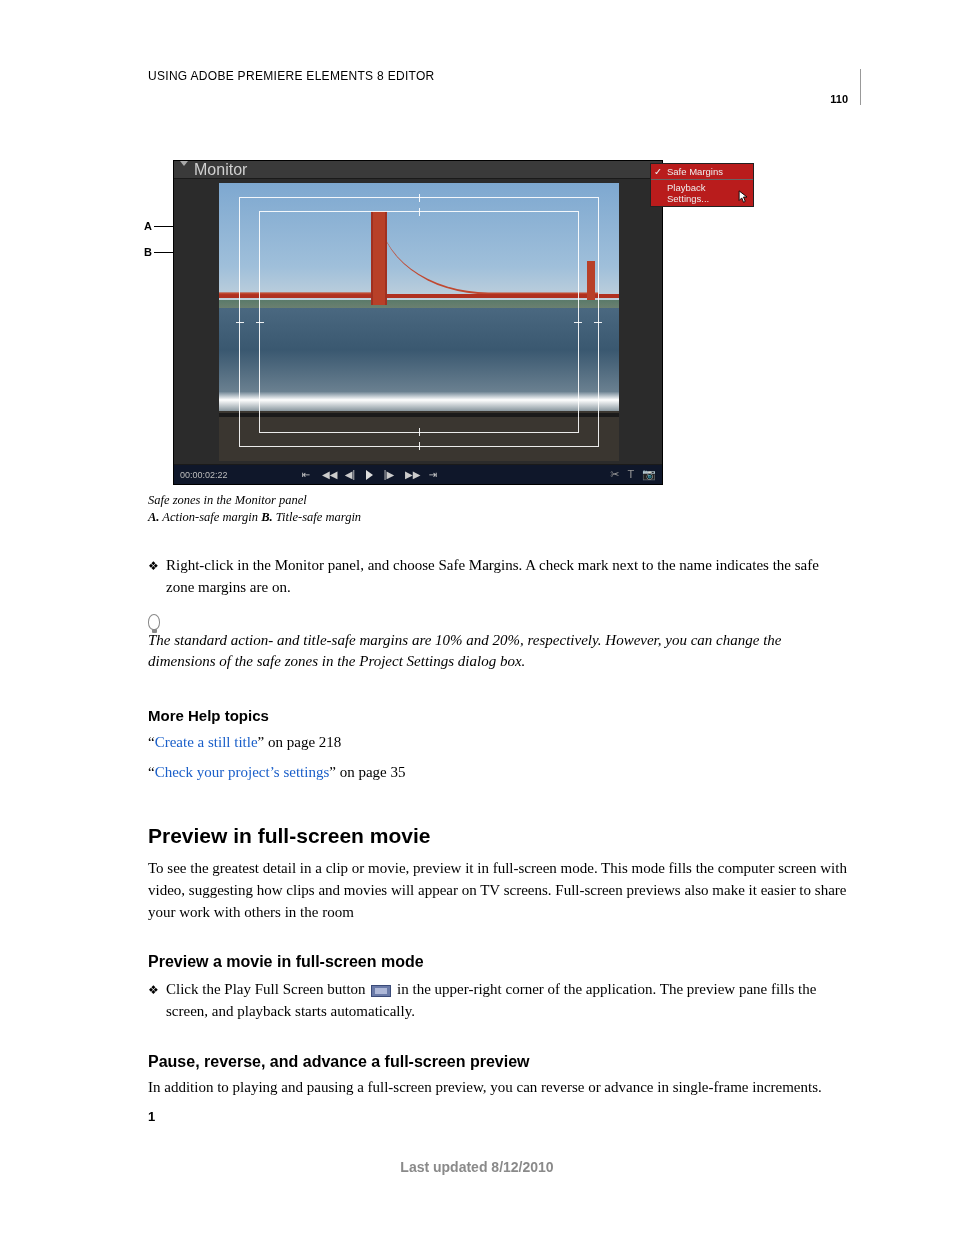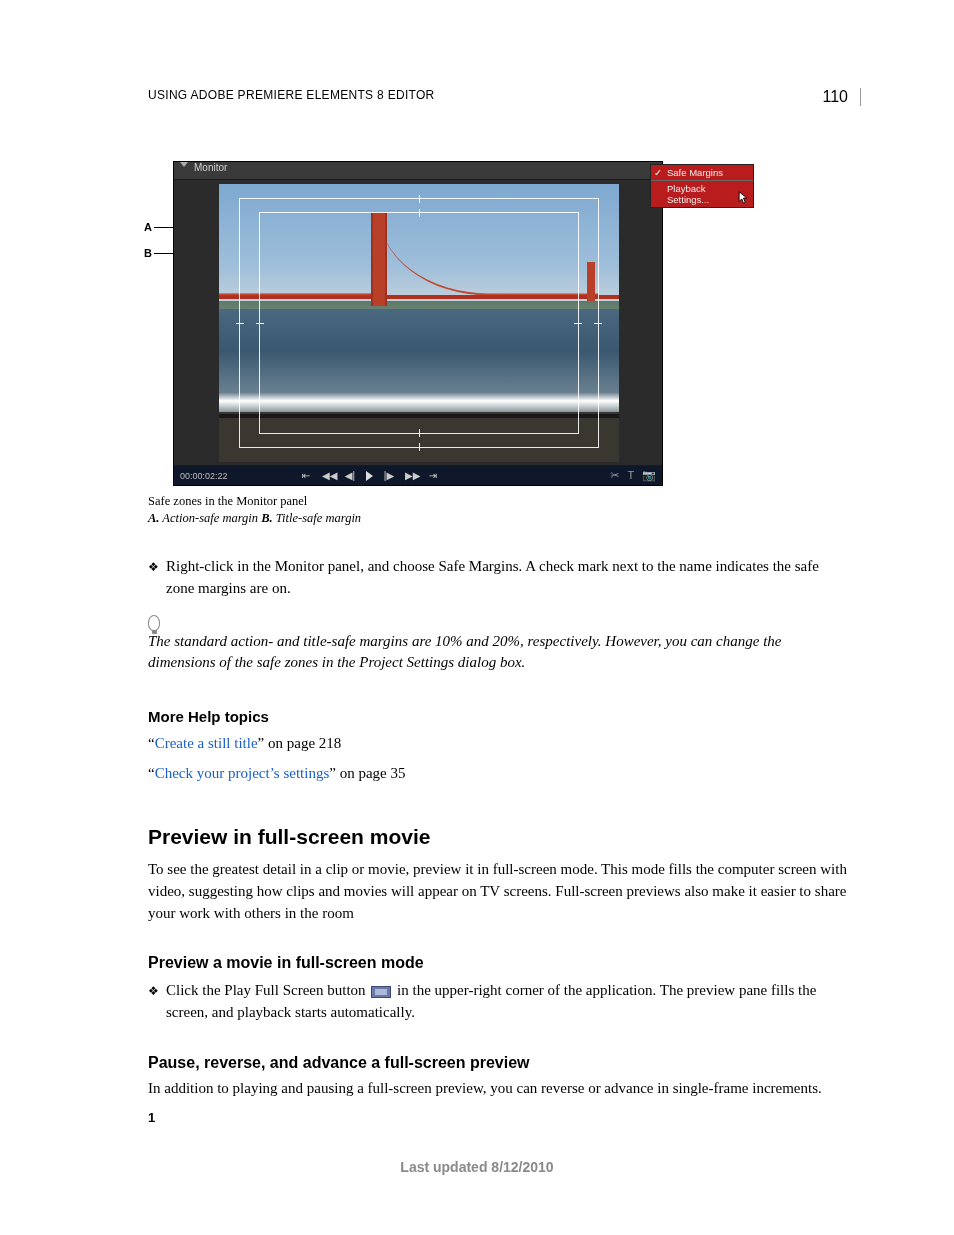--- a/index.html
+++ b/index.html
@@ -6,45 +6,45 @@
   body {
     font-family: "Minion Pro", Georgia, serif;
     color: #000;
     background: #fff;
     width: 954px;
     height: 1235px;
     position: relative;
     font-size: 15px;
   }
   .page {
-    padding: 88px 105px 0 148px;
+    padding: 69px 105px 0 148px;
   }
   .header-row {
     display: flex;
     align-items: flex-start;
     border-right: 1px solid #999;
     padding-right: 12px;
     margin-right: -12px;
   }
   .header-left { flex: 1; font-family: "Myriad Pro", Arial, sans-serif; }
   .doc-title { font-size: 12px; letter-spacing: 0.3px; }
   .doc-section { font-size: 12px; font-weight: bold; margin-top: 2px; }
-  .page-number { font-family: "Myriad Pro", Arial, sans-serif; font-size: 16px; font-weight: normal; padding-left: 10px; }
+  .page-number { font-family: "Myriad Pro", Arial, sans-serif; font-size: 11px; font-weight: bold; padding-left: 10px; margin-top: 24px; }
   .figure-wrap { margin-top: 55px; position: relative; }
 
   .monitor-panel {
     width: 490px; height: 325px;
     background: #2b2b2b;
     margin-left: 25px;
     position: relative;
     border: 1px solid #000;
   }
   .monitor-header {
     height: 18px; background: #3a3a3a; color: #d0d0d0;
-    font-family: Arial, sans-serif; font-size: 10px;
+    font-family: Arial, sans-serif; font-size: 16px;
     display: flex; padding-left: 6px;
     border-bottom: 1px solid #1a1a1a;
   }
   .monitor-header::before {
     content: ""; width: 0; height: 0;
     border-left: 4px solid transparent; border-right: 4px solid transparent;
     border-top: 5px solid #aaa; margin-right: 6px;
   }
   .video-area {
     position: absolute; left: 45px; top: 22px; width: 400px; height: 278px;
@@ -110,21 +110,21 @@
     position:absolute; right:4px; bottom:2px; width:11px; height:14px;
   }
   .cursor svg { width:100%; height:100%; }
 
   .callout {
     position:absolute; font-family:"Myriad Pro",Arial,sans-serif;
     font-size:11px; font-weight:bold;
   }
   .callout-line { position:absolute; height:1px; background:#000; }
 
-  .caption { font-size:12.5px; margin-top:8px; margin-left:0; }
+  .caption { font-style:italic; font-size:12.5px; margin-top:8px; margin-left:0; }
   .caption-key { font-style:italic; font-size:12.5px; margin-top:2px; }
   .caption-key b { font-weight:bold; font-style:italic; }
 
   .bullet-item { display:flex; margin-top:30px; line-height:1.45; }
   .bullet-mark { width:18px; flex:none; font-size:12px; padding-top:3px; }
   .bullet-text { flex:1; }
 
   .tip-row { display:flex; margin-top:14px; line-height:1.45;flex-direction:column; }
   .tip-icon { width:20px; flex:none; padding-top:1px; }
   .bulb {

